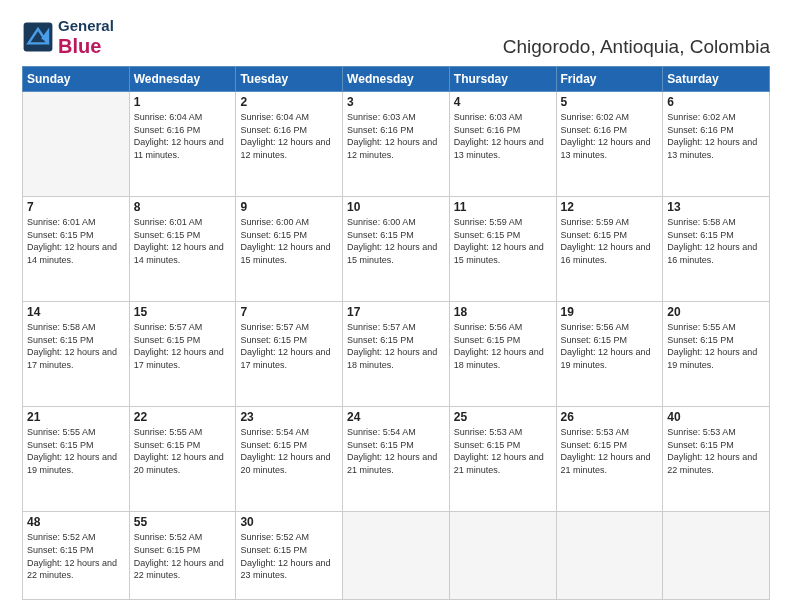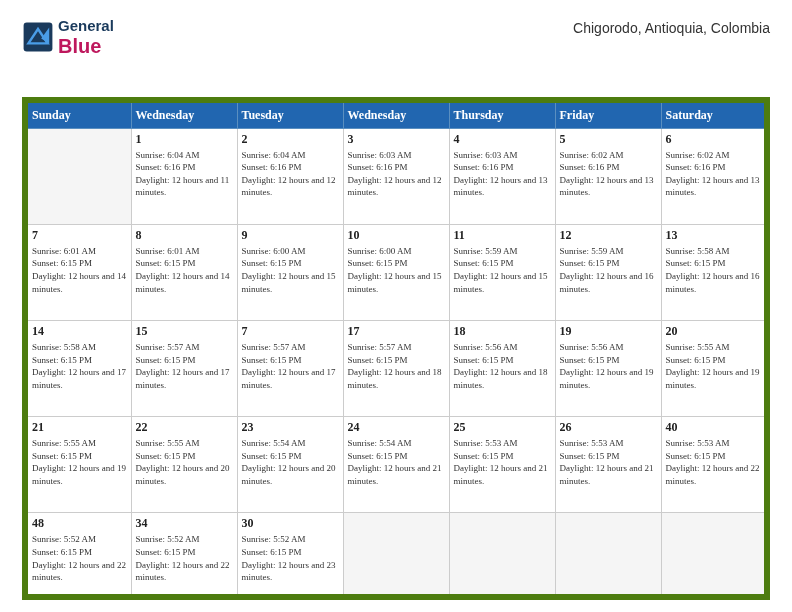--- a/index.html
+++ b/index.html
@@ -9,21 +9,20 @@
       width: 792px;
       height: 612px;
       overflow: hidden;
     }
     .page {
       width: 792px;
       height: 612px;
       padding: 18px 22px 12px 22px;
       display: flex;
       flex-direction: column;
-      gap: 32px;
     }
     .header-area {
       display: flex;
       justify-content: space-between;
       align-items: flex-start;
       margin-bottom: 8px;
     }
     .logo {
       display: flex;
       align-items: center;
@@ -36,31 +35,30 @@
     .title-area {
       text-align: right;
     }
     .month-title {
       font-size: 36px;
       font-weight: bold;
       color: #1a3a5c;
       line-height: 1.1;
     }
     .location-title {
-      font-size: 14px;
+      font-size: 19px;
       color: #333;
-      margin-top: 2px;
+      margin-top: 18px;
     }
     .calendar {
       flex: 1;
-      border: 6px solid #4d7c0f;
+      border: 1px solid #4d7c0f;
       border-collapse: collapse;
       width: 100%;
       table-layout: fixed;
-      font-family: Liberation Serif, serif;
     }
     .calendar th {
       background: #2166b0;
       color: #fff;
       font-size: 12px;
       font-weight: bold;
       padding: 5px 4px;
       text-align: left;
       border: 1px solid #5a8fc0;
     }
@@ -240,21 +238,21 @@
             <div class="day-num">40</div>
             <div class="day-info">Sunrise: 5:53 AM<br>Sunset: 6:15 PM<br>Daylight: 12 hours and 22 minutes.</div>
           </td>
         </tr>
         <tr class="last-row">
           <td>
             <div class="day-num">48</div>
             <div class="day-info">Sunrise: 5:52 AM<br>Sunset: 6:15 PM<br>Daylight: 12 hours and 22 minutes.</div>
           </td>
           <td>
-            <div class="day-num">34</div>
+            <div class="day-num">55</div>
             <div class="day-info">Sunrise: 5:52 AM<br>Sunset: 6:15 PM<br>Daylight: 12 hours and 22 minutes.</div>
           </td>
           <td>
             <div class="day-num">30</div>
             <div class="day-info">Sunrise: 5:52 AM<br>Sunset: 6:15 PM<br>Daylight: 12 hours and 23 minutes.</div>
           </td>
           <td class="empty"></td>
           <td class="empty"></td>
           <td class="empty"></td>
           <td class="empty"></td>

